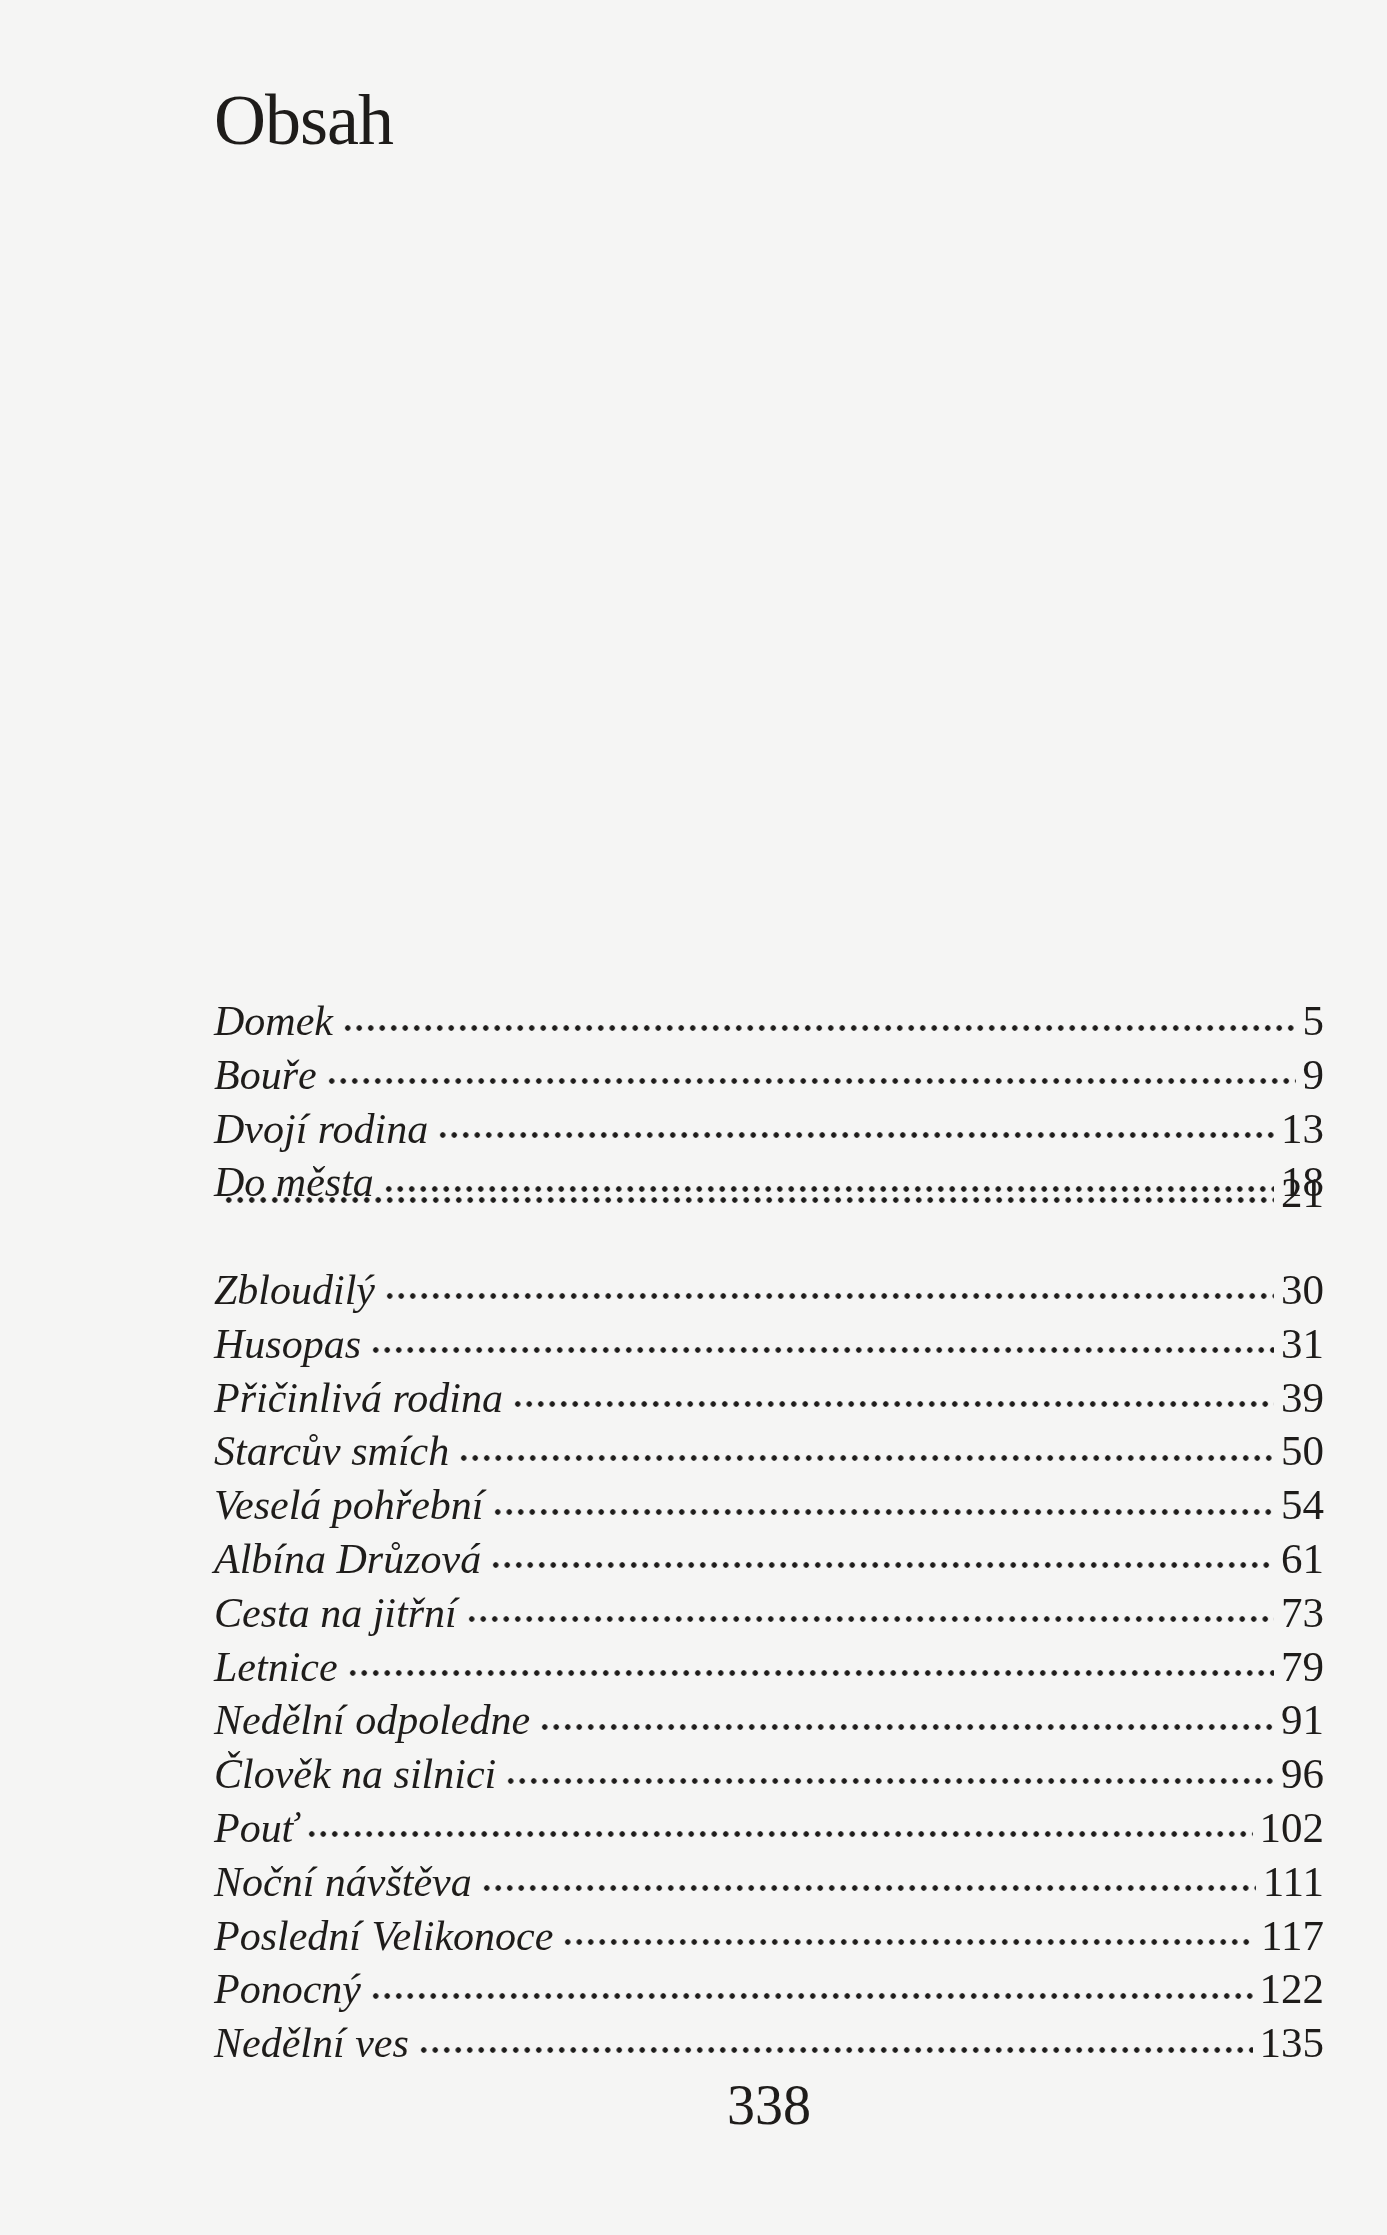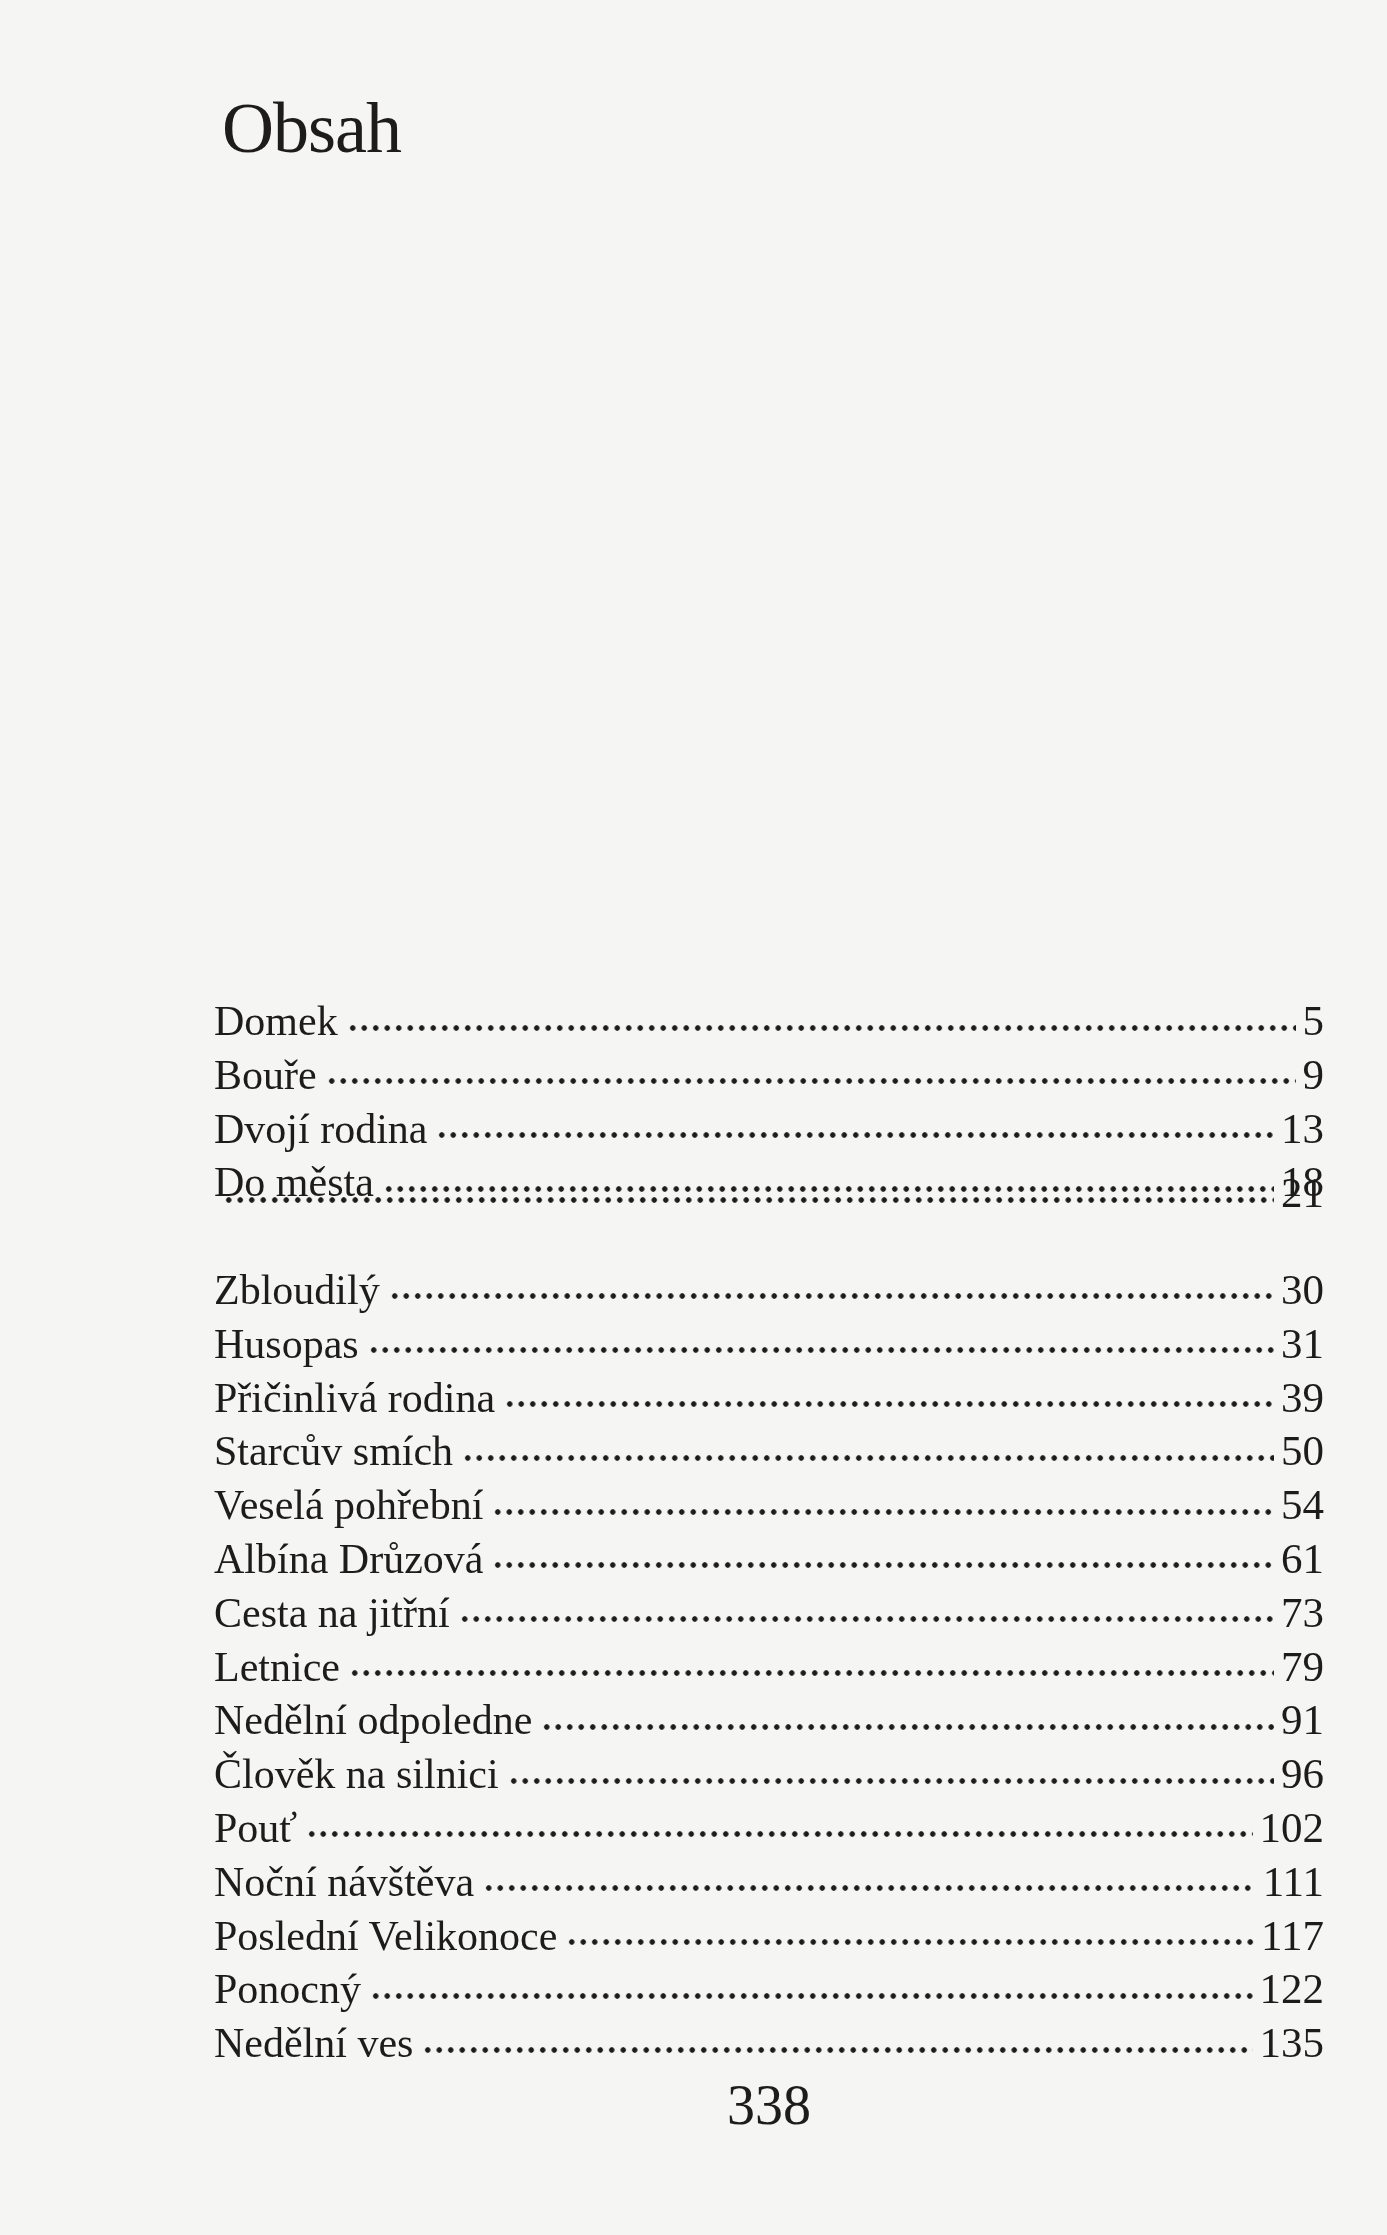--- a/index.html
+++ b/index.html
@@ -17,21 +17,21 @@
     font-family: "Liberation Serif", "DejaVu Serif", serif;
   }
   .page {
     position: absolute;
     inset: 0;
   }
   .toc-title {
     position: absolute;
     left: 214px;
     top: 84px;
-    margin: 8px;
+    margin: 0;
     font-size: 72px;
     font-weight: 400;
     letter-spacing: -1px;
     line-height: 1;
     color: var(--ink);
   }
   .toc-list {
     position: absolute;
     left: 214px;
     width: 1110px;
@@ -41,20 +41,21 @@
     list-style: none;
   }
   .toc-entry {
     display: flex;
     align-items: baseline;
     height: 53.8px;
     line-height: 53.8px;
     font-size: 42px;
   }
   .entry-title {
+    font-style: italic;
     white-space: nowrap;
     margin-top: 44px;
   }
   .leader {
     flex: 1 1 auto;
     height: 18px;
     margin-left: 9px;
     margin-right: 7px;
     background-image: radial-gradient(circle, var(--ink) 2.3px, rgba(0,0,0,0) 3px);
     background-size: 11.5px 11.5px;

